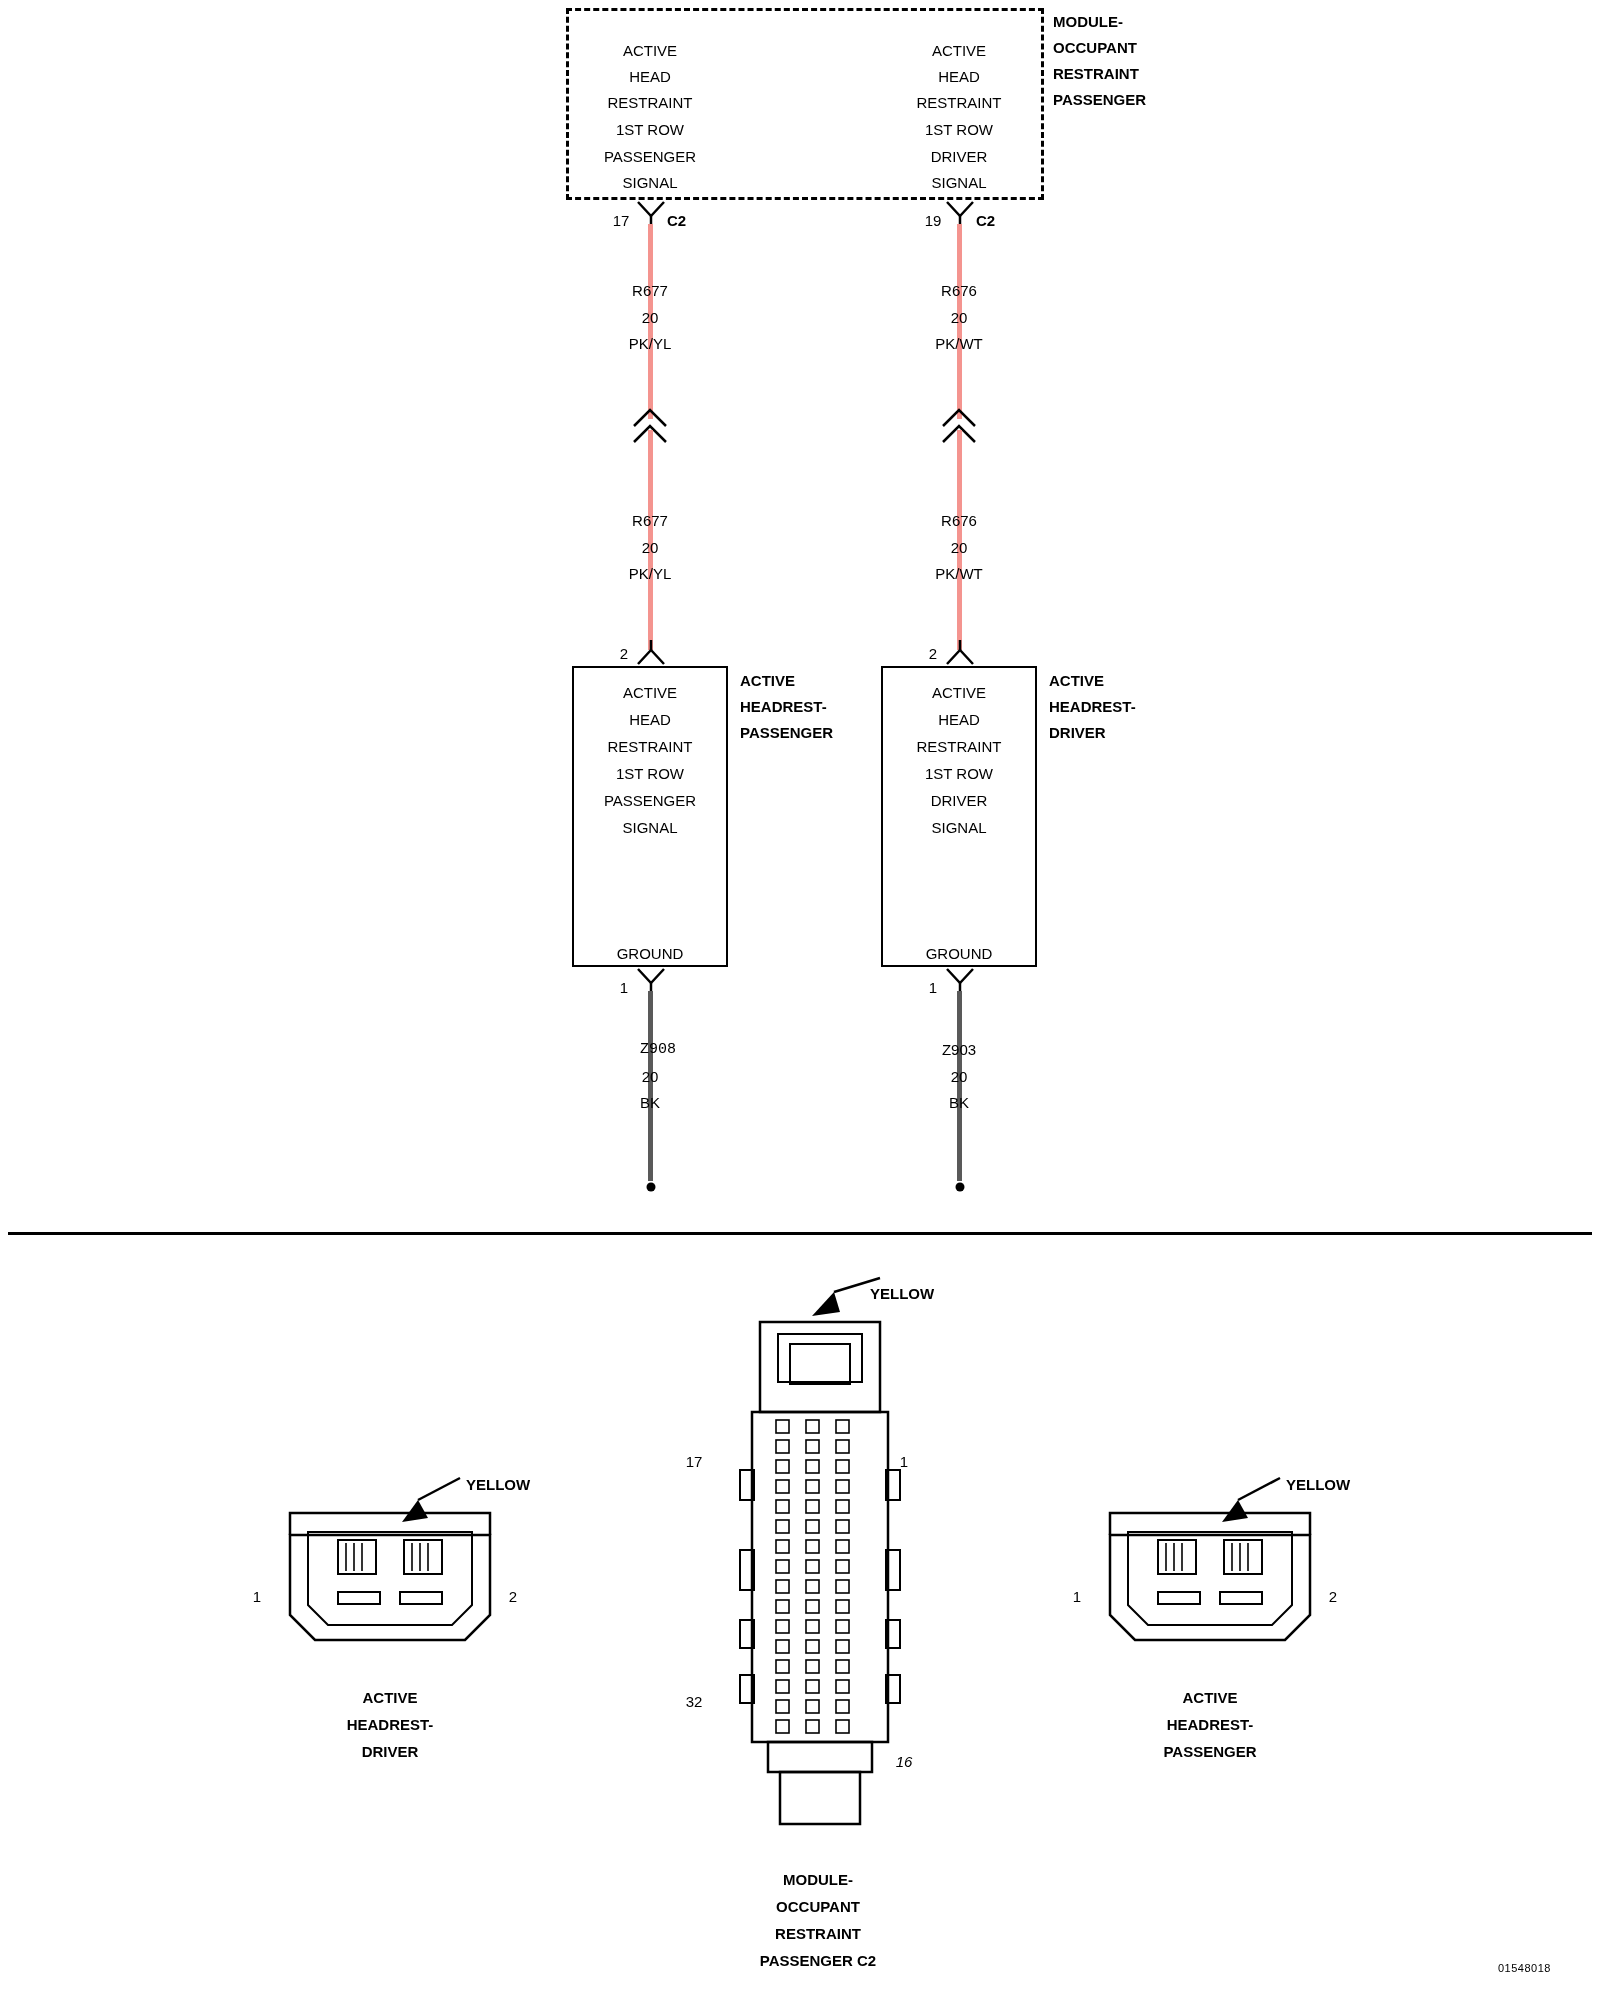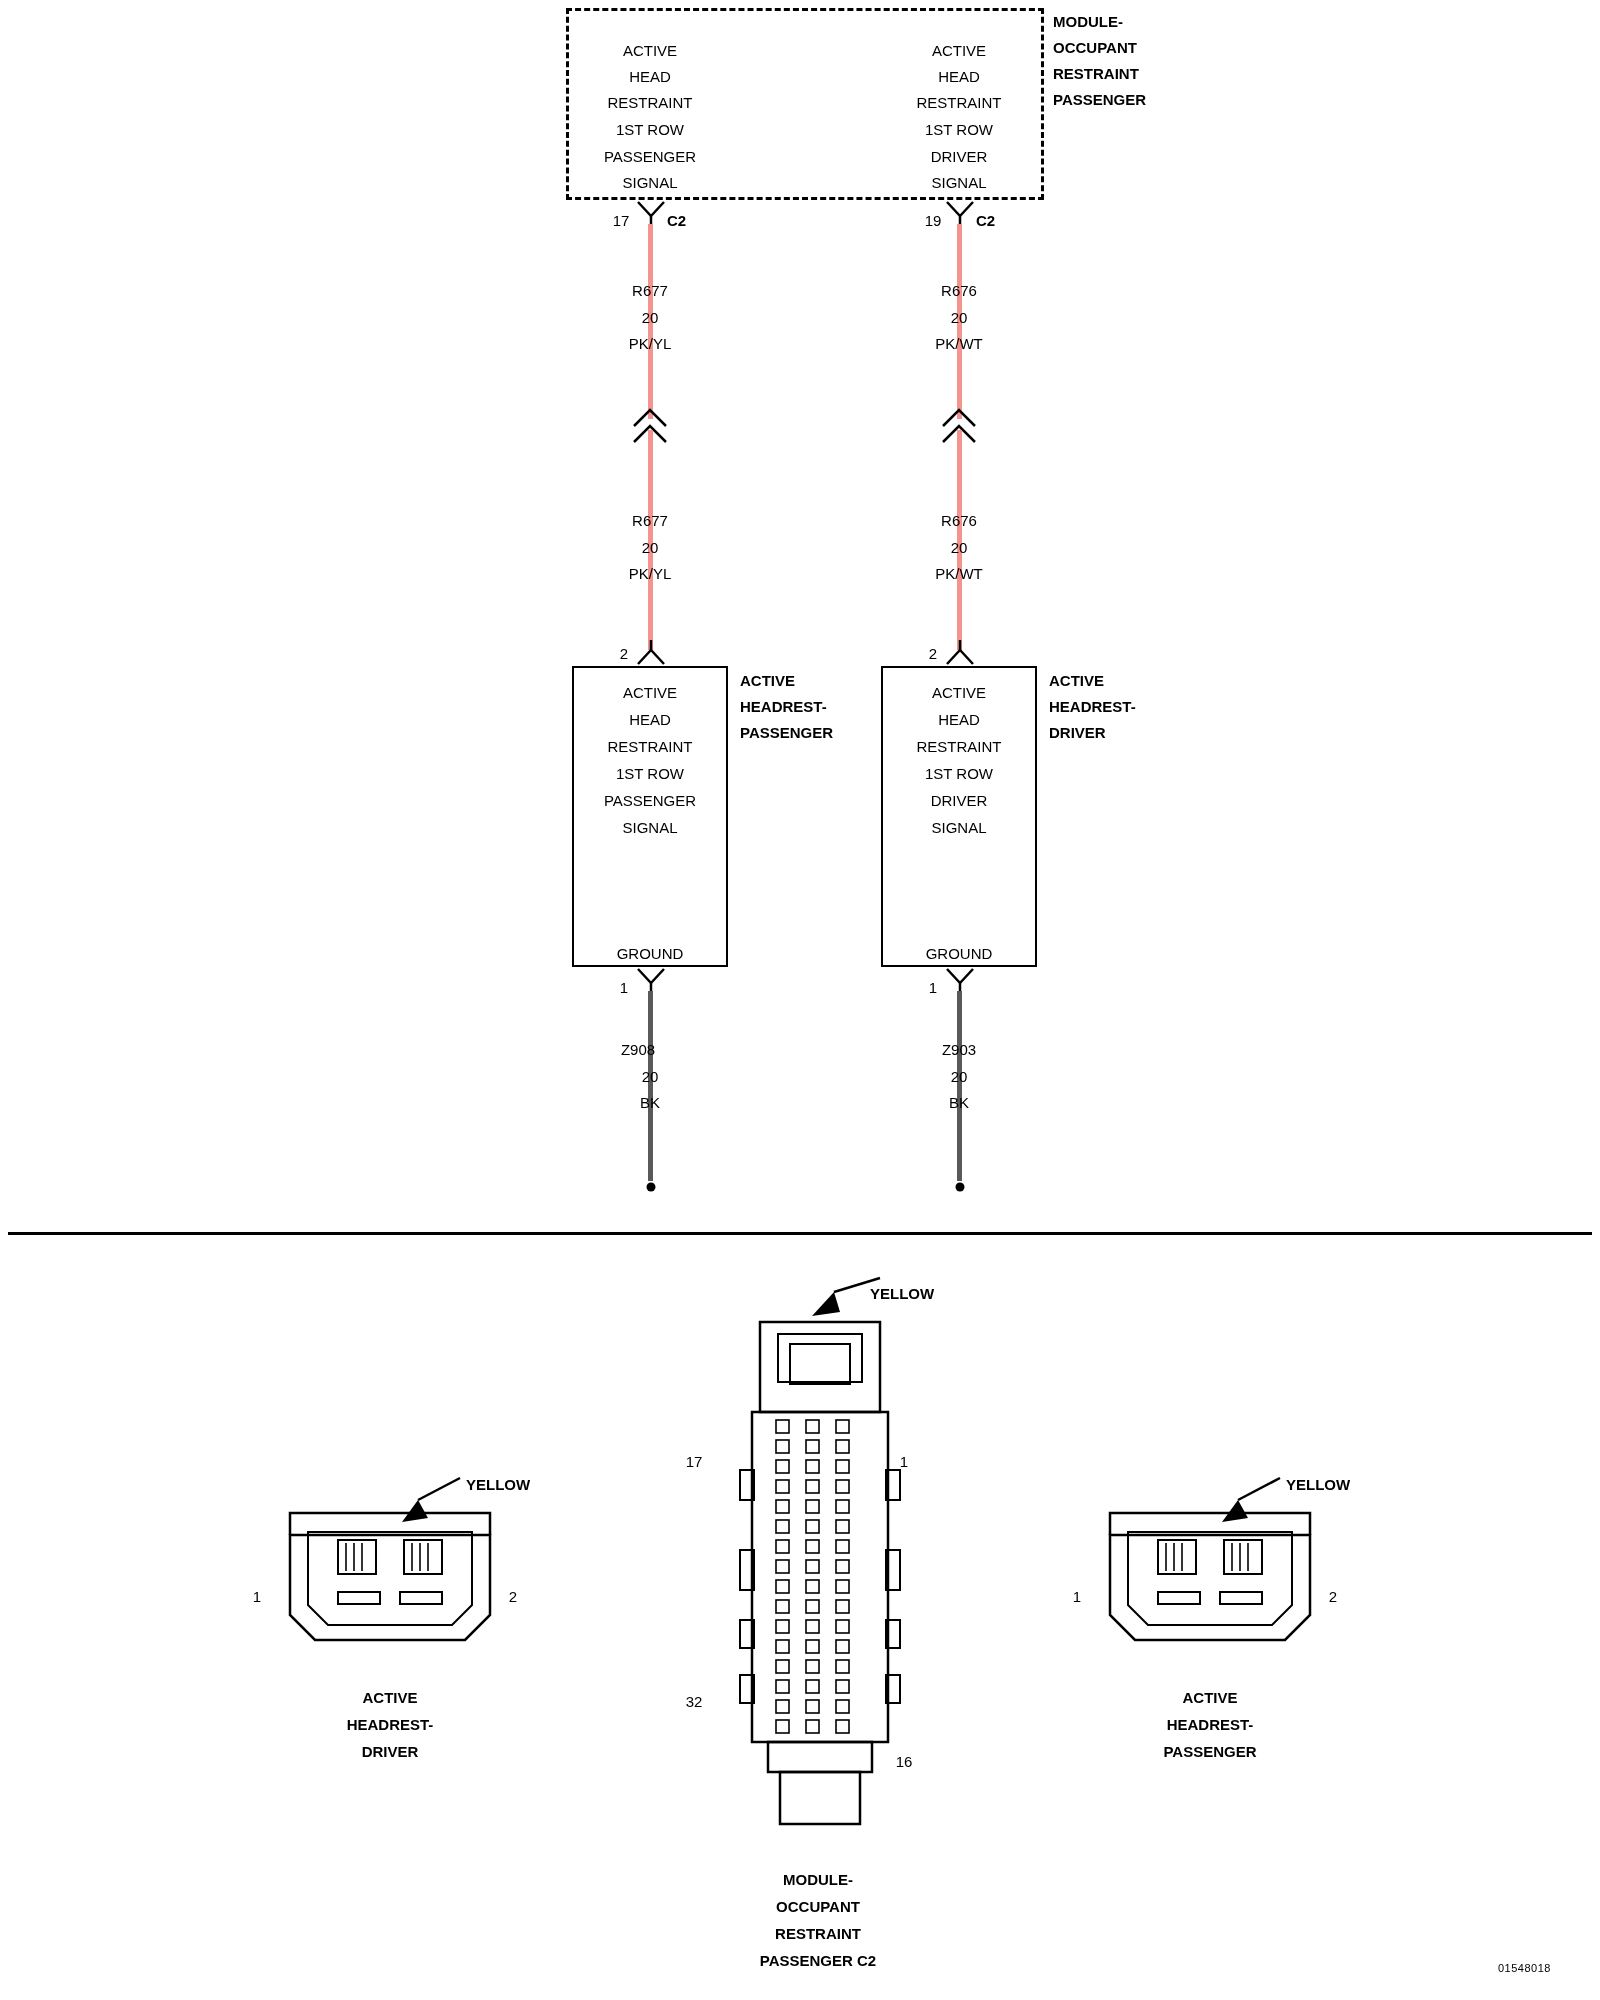--- a/index.html
+++ b/index.html
@@ -168,21 +168,21 @@
 <div class="abs txt bold lbl-left" style="left:1049px; top:693px;">HEADREST-</div>
 <div class="abs txt bold lbl-left" style="left:1049px; top:719px;">DRIVER</div>
 
 <svg class="abs" style="left:636px; top:967px;" width="30" height="26" viewBox="0 0 30 26">
   <path d="M2 2 L15 16 L28 2" stroke="#000" stroke-width="2.5" fill="none"></path>
   <line x1="15" y1="16" x2="15" y2="26" stroke="#000" stroke-width="2.5"></line>
 </svg>
 <div class="abs txt ctr" style="left:624px; top:974px;">1</div>
 
 <div class="abs wire-bk" style="left:648px; top:991px; height:190px;"></div>
-<div class="abs txt ctr" style="left:638px; top:1036px;">Z908</div>
+<div class="abs txt ctr" style="left:658px; top:1036px;font-family:Liberation Mono, monospace;">Z908</div>
 <div class="abs txt ctr" style="left:650px; top:1063px;">20</div>
 <div class="abs txt ctr" style="left:650px; top:1089px;">BK</div>
 <svg class="abs" style="left:640px; top:1178px;" width="22" height="18" viewBox="0 0 22 18">
   <circle cx="11" cy="9" r="4.5" fill="#000"></circle>
 </svg>
 
 <svg class="abs" style="left:945px; top:967px;" width="30" height="26" viewBox="0 0 30 26">
   <path d="M2 2 L15 16 L28 2" stroke="#000" stroke-width="2.5" fill="none"></path>
   <line x1="15" y1="16" x2="15" y2="26" stroke="#000" stroke-width="2.5"></line>
 </svg>
@@ -329,20 +329,20 @@
 
 <svg class="abs" style="left:784px; top:1272px;" width="100" height="62" viewBox="0 0 100 62">
   <line x1="96" y1="6" x2="50" y2="20" stroke="#000" stroke-width="2.5"></line>
   <polygon points="50,20 28,44 56,40" fill="#000"></polygon>
 </svg>
 <div class="abs txt lbl-left" style="left:870px; top:1280px;">YELLOW</div>
 
 <div class="abs txt ctr" style="left:694px; top:1448px;">17</div>
 <div class="abs txt ctr" style="left:904px; top:1448px;">1</div>
 <div class="abs txt ctr" style="left:694px; top:1688px;">32</div>
-<div class="abs txt ctr" style="left:904px; top:1748px;">16</div>
+<div class="abs txt ctr" style="left:904px; top:1748px;font-style:italic;">16</div>
 
 <div class="abs txt bold ctr" style="left:818px; top:1866px;">MODULE-</div>
 <div class="abs txt bold ctr" style="left:818px; top:1893px;">OCCUPANT</div>
 <div class="abs txt bold ctr" style="left:818px; top:1920px;">RESTRAINT</div>
 <div class="abs txt bold ctr" style="left:818px; top:1947px;">PASSENGER C2</div>
 
 <div class="abs footer-id" style="left:1498px; top:1962px;">01548018</div>
 
 </body></html>

